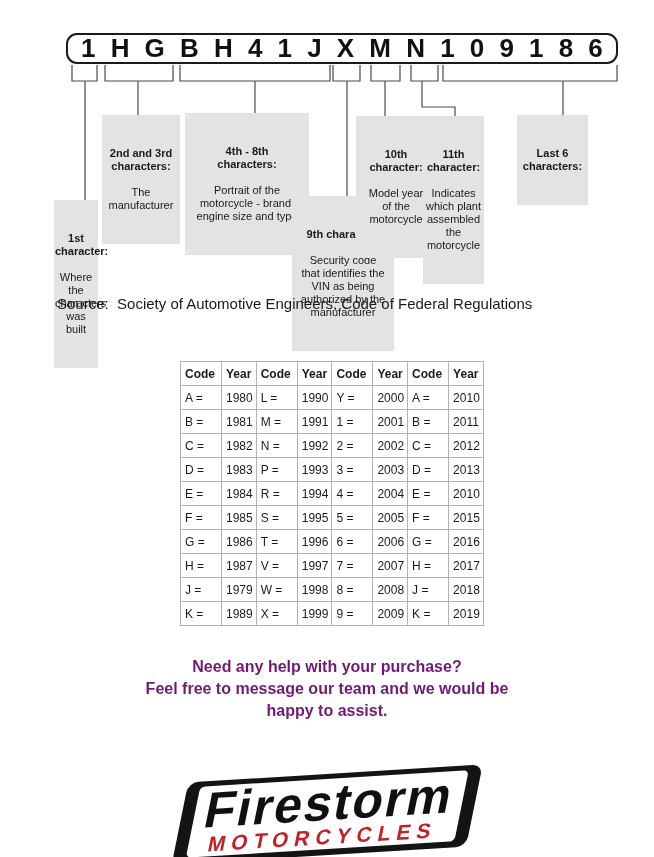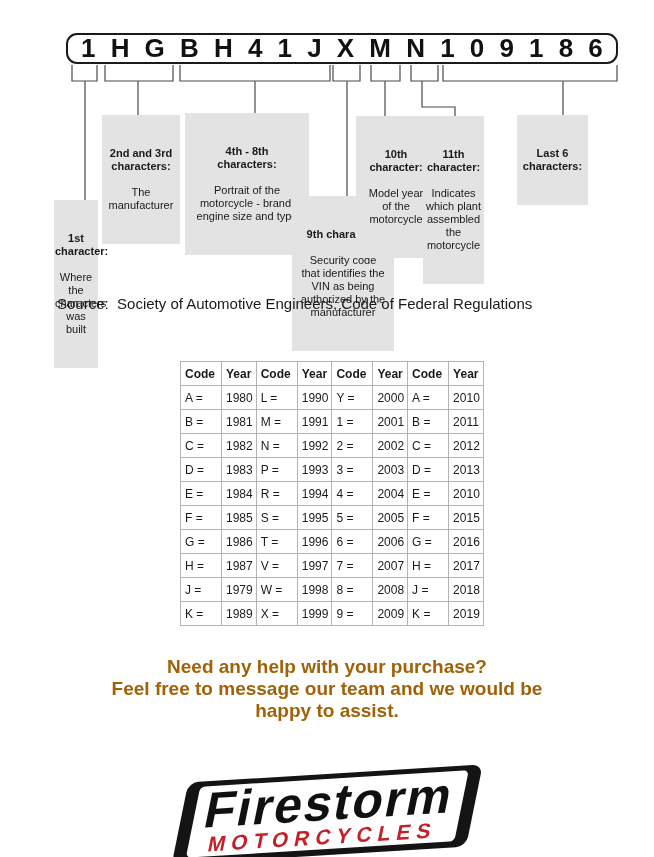--- a/index.html
+++ b/index.html
@@ -42,21 +42,21 @@
     border: 1px solid #b3b3b3; font-size: 12px; height: 24px;
     padding: 0 3px 0 4px; text-align: left; vertical-align: middle; color: #1a1a1a;
     background: #fff;
   }
   .year-table th { font-weight: bold; }
   .year-table .col-code { width: 41px; }
   .year-table .col-year { width: 31px; }
 
   .help-message {
     position: absolute; left: 0; top: 656px; width: 100%; text-align: center;
-    font-weight: bold; font-size: 19px; line-height: 22px; color: #a16207;
+    font-weight: bold; font-size: 16px; line-height: 22px; color: #701a75;
     white-space: pre-line;
   }
 
   
   .logo-wrap { position: absolute; left: 50%; top: 774px; transform: translateX(-50%) rotate(-3.5deg); }
   .logo-sticker {
     background: #141414; transform: skewX(-15deg); border-radius: 10px;
     padding: 5px 13px 6px;
   }
   .logo-panel { background: #ffffff; border-radius: 5px; padding: 1px 10px 2px; text-align: center; }

